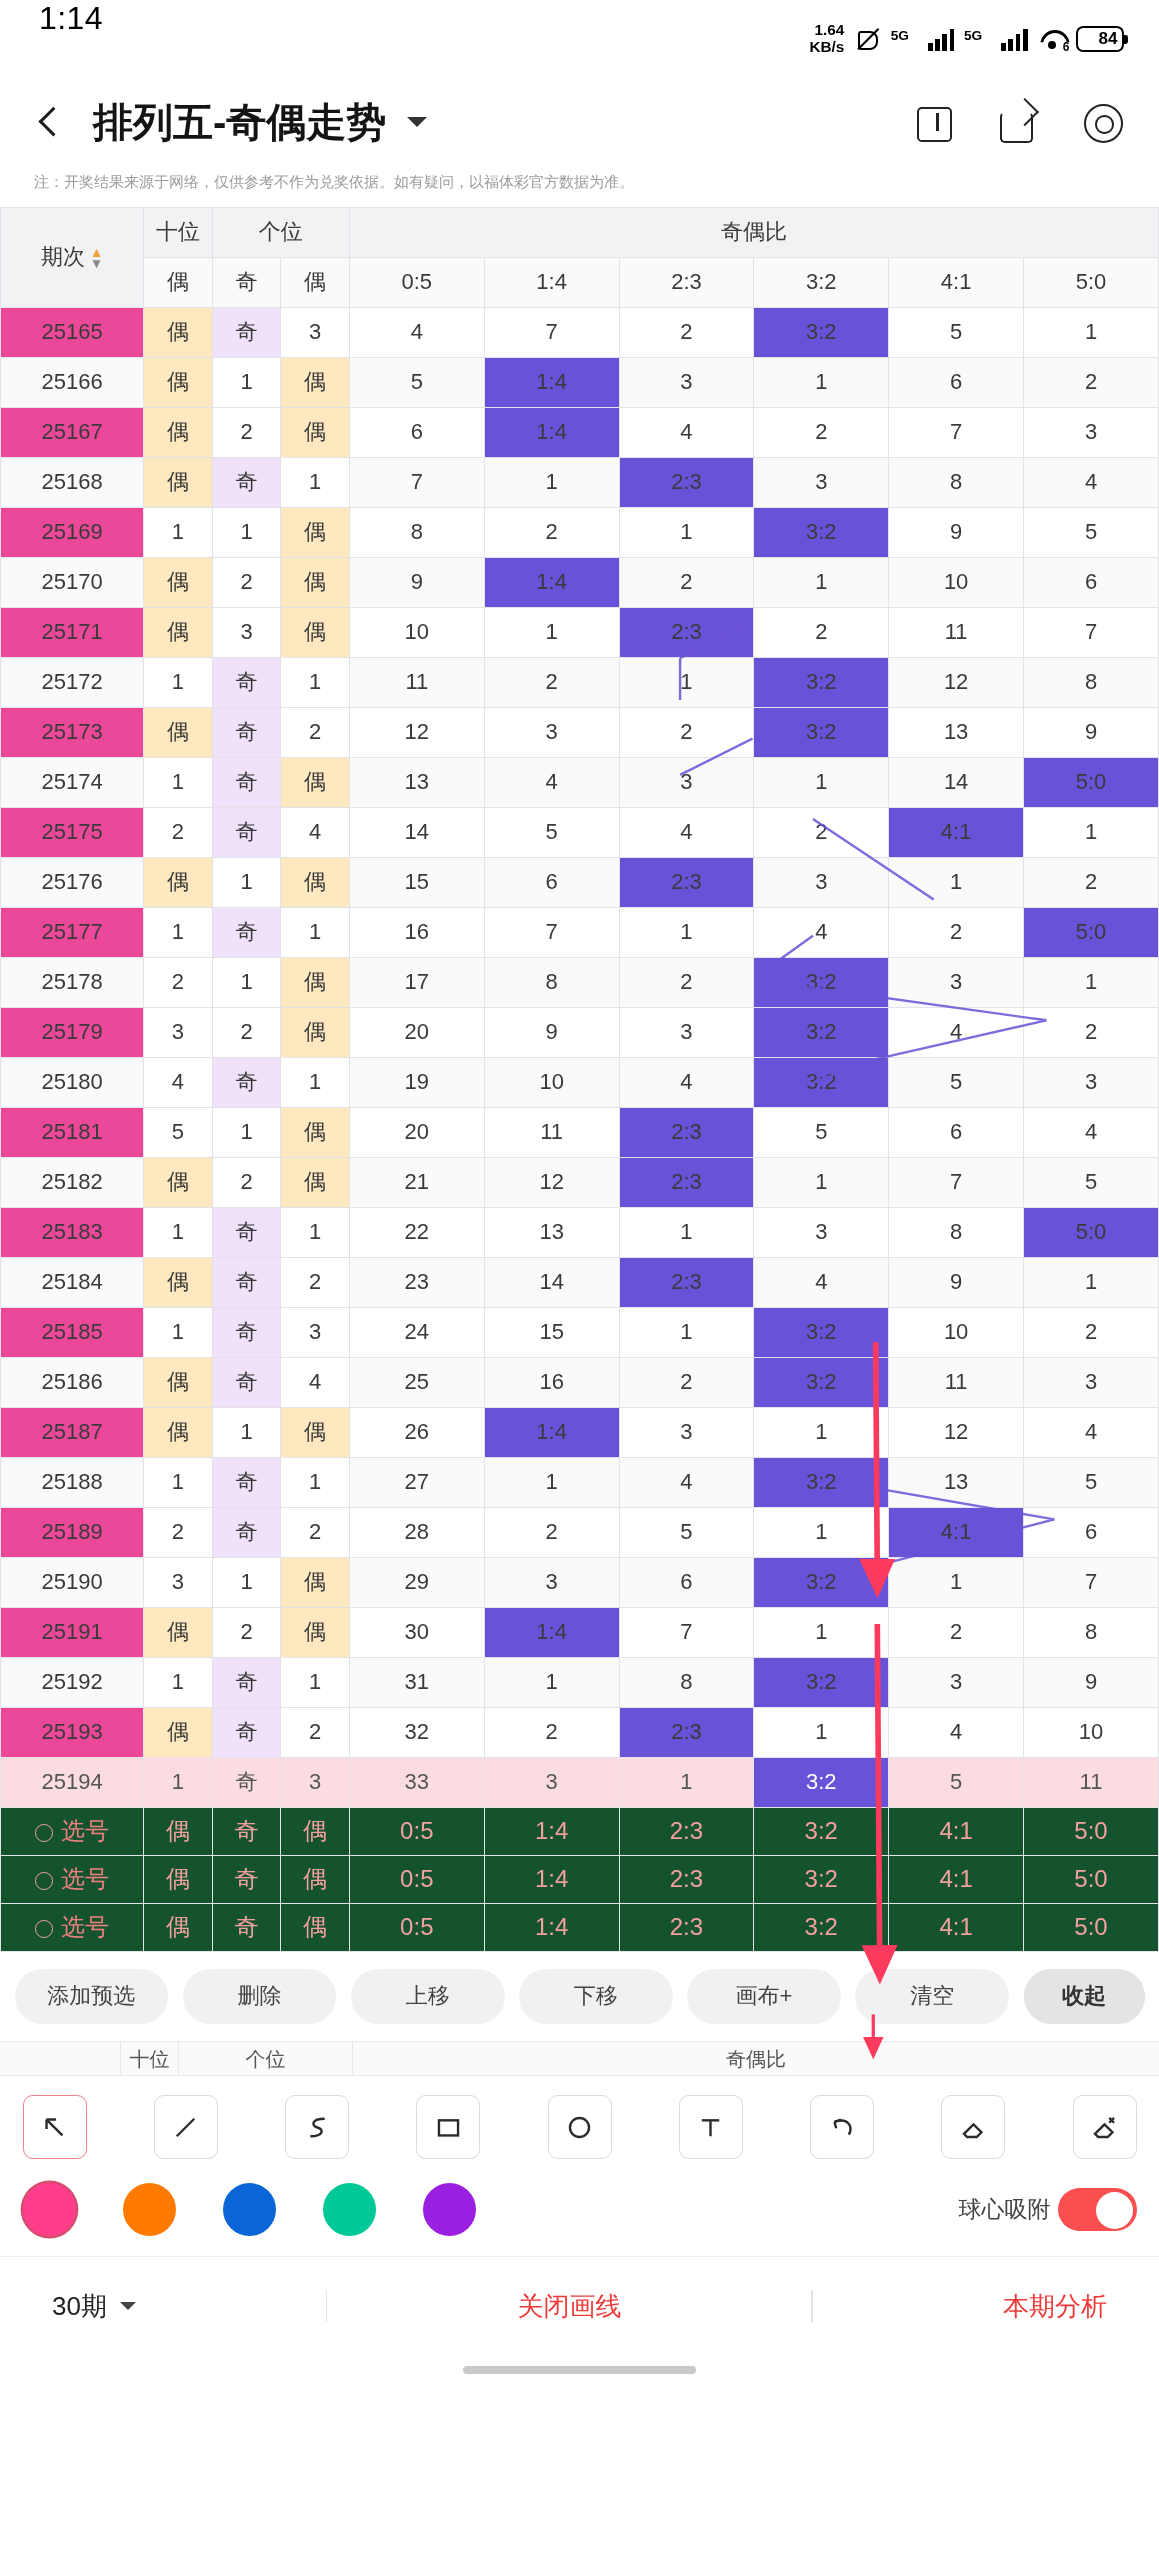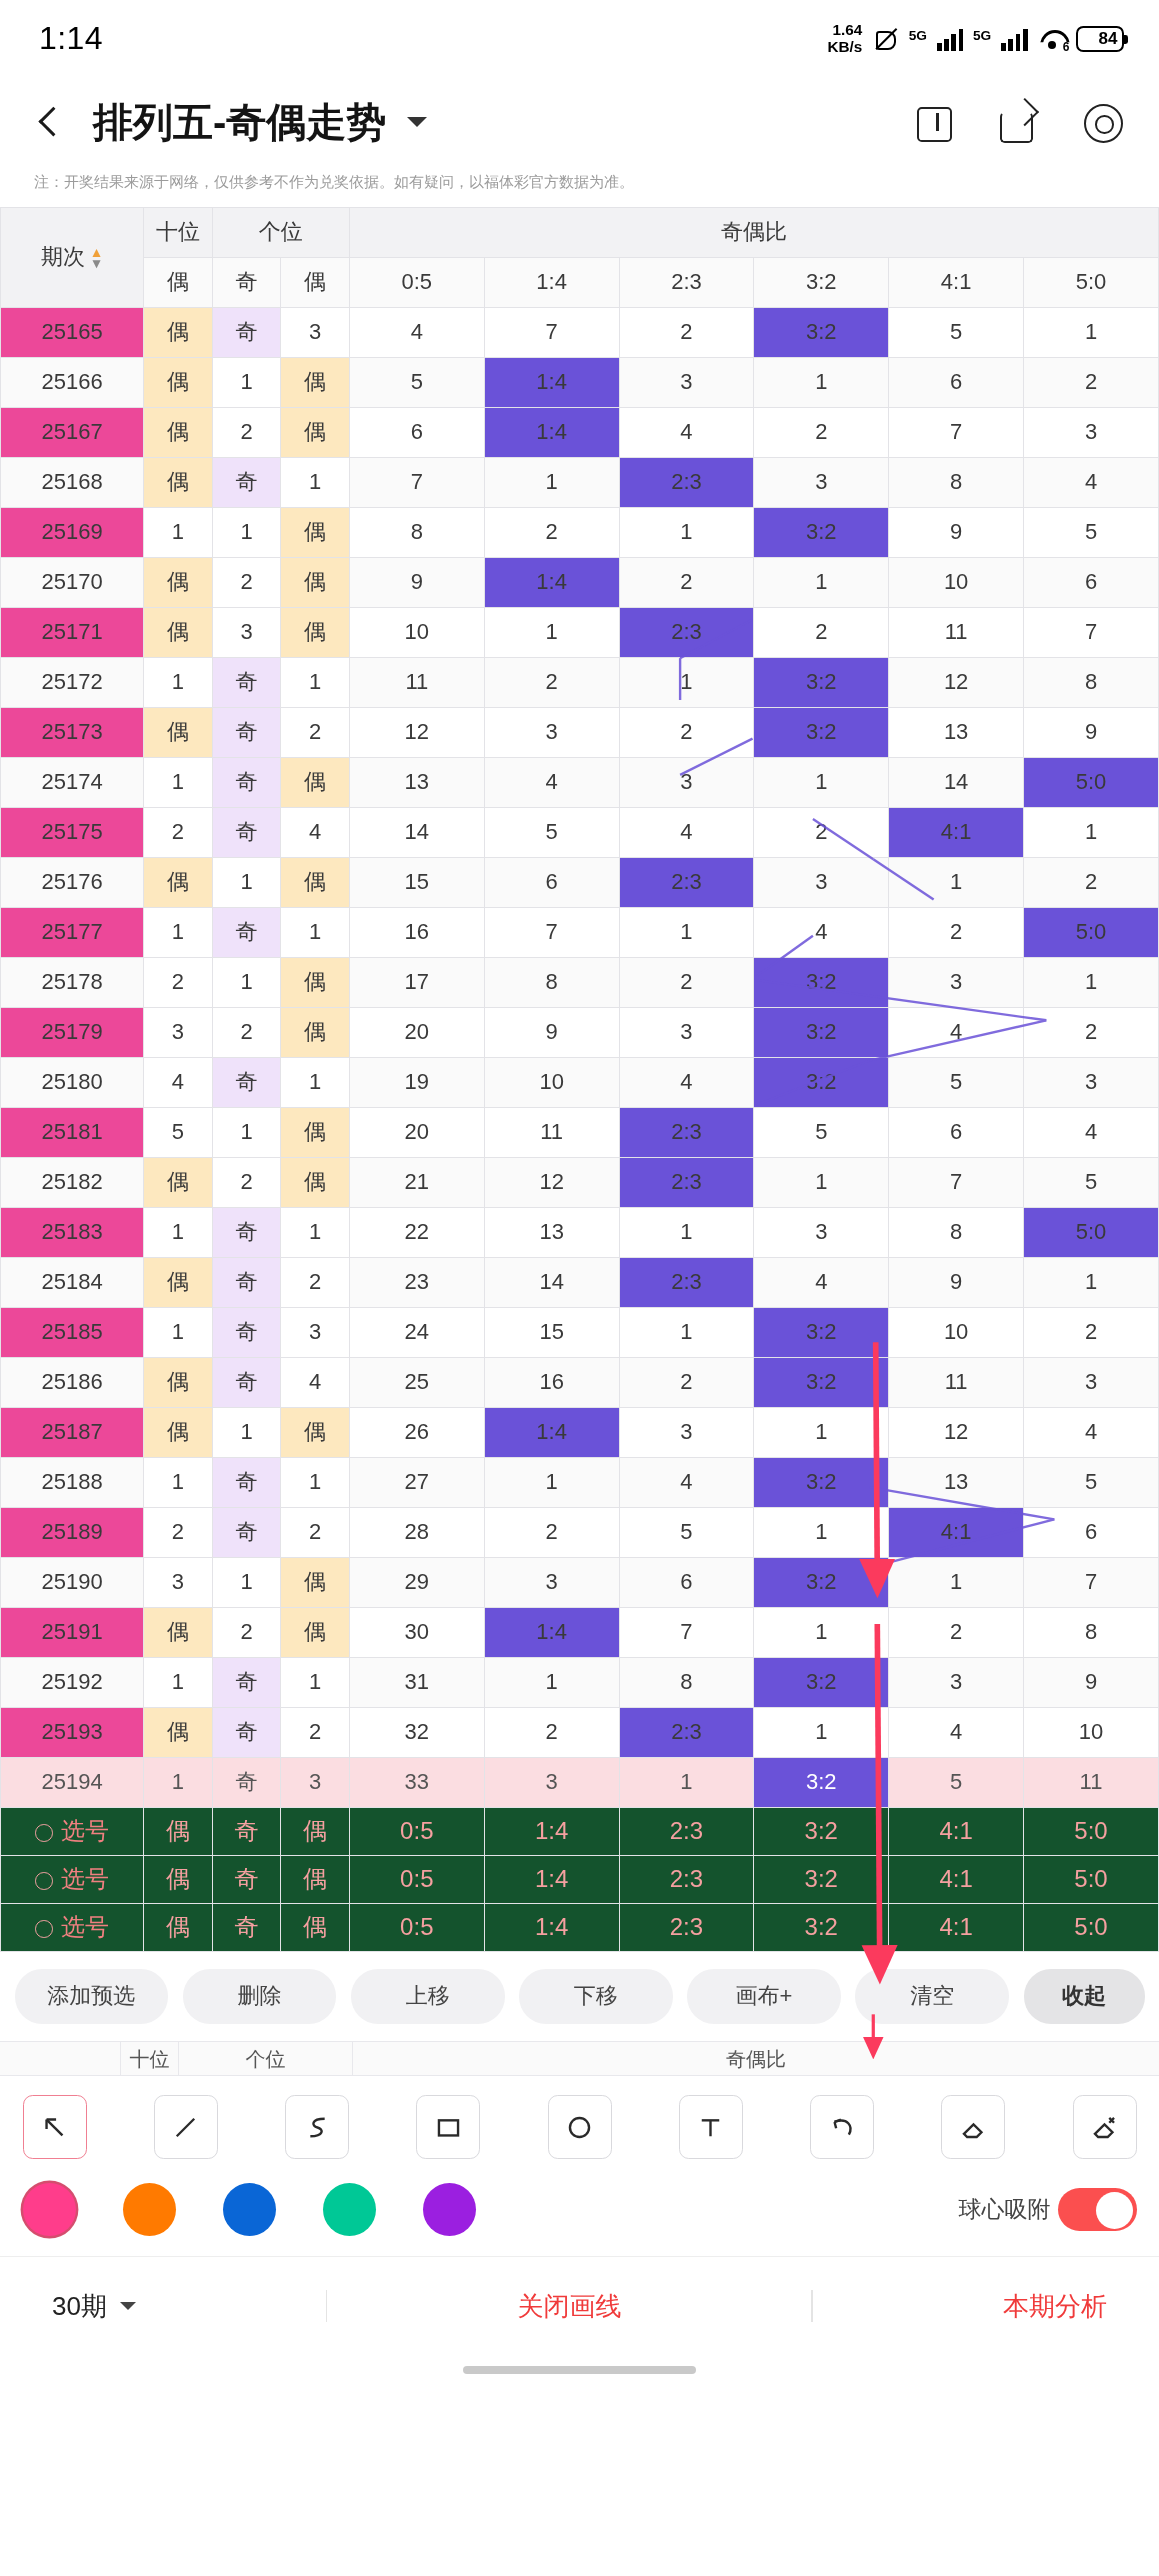--- a/index.html
+++ b/index.html
@@ -8,21 +8,20 @@
     background: #fff;
     font-family: "Liberation Sans", sans-serif;
     -webkit-font-smoothing: antialiased;
   }
   body { width: 1159px; min-height: 2576px; position: relative; }
 
   
   .statusbar {
     height: 77px;
     display: flex;
-    align-items: center;
     justify-content: space-between;
     padding: 0 35px 0 39px;
   }
   .status-time { font-size: 32px; color: #000; letter-spacing: 0.4px; }
   .status-right { display: flex; align-items: center; gap: 9.7px; }
   .net-speed { font-size: 15.3px; line-height: 1.05; text-align: right; color: #000; font-weight: 700; }
   .mute-icon { width: 27px; height: 27px; position: relative; }
   .mute-icon:before {
     content: ""; position: absolute; left: 4px; top: 6.4px; width: 16px; height: 14.5px;
     border: 2.4px solid #000; border-radius: 3.2px 8px 8px 3.2px;
@@ -30,21 +29,21 @@
   .mute-icon:after {
     content: ""; position: absolute; left: 0px; top: 13px; width: 29px; height: 2.4px;
     background: #000; transform: rotate(-45deg);
   }
   .sig { display: flex; align-items: flex-end; gap: 2.4px; height: 24px; }
   .sig i { width: 4.8px; background: #000; display: block; }
   .sig i:nth-child(1) { height: 7.2px; }
   .sig i:nth-child(2) { height: 12px; }
   .sig i:nth-child(3) { height: 17px; }
   .sig i:nth-child(4) { height: 22px; }
-  .sig-group { display: flex; align-items: flex-end; gap: 10px; }
+  .sig-group { display: flex; align-items: flex-end; gap: 19px; }
   .sig-label { font-size: 13.7px; font-weight: 700; color: #000; align-self: flex-start; margin-top: 1.6px;}
   .wifi { width: 29px; height: 22.5px; position: relative; }
   .wifi:before {
     content: ""; position: absolute; left: 2.4px; top: 2.4px; width: 24px; height: 24px;
     border: 3.2px solid #000; border-radius: 50%;
     clip-path: polygon(0 0, 100% 0, 100% 42%, 50% 42%, 0 42%);
   }
   .wifi:after {
     content: ""; position: absolute; left: 10.5px; top: 13.7px; width: 8px; height: 8px;
     background: #000; border-radius: 50%;

